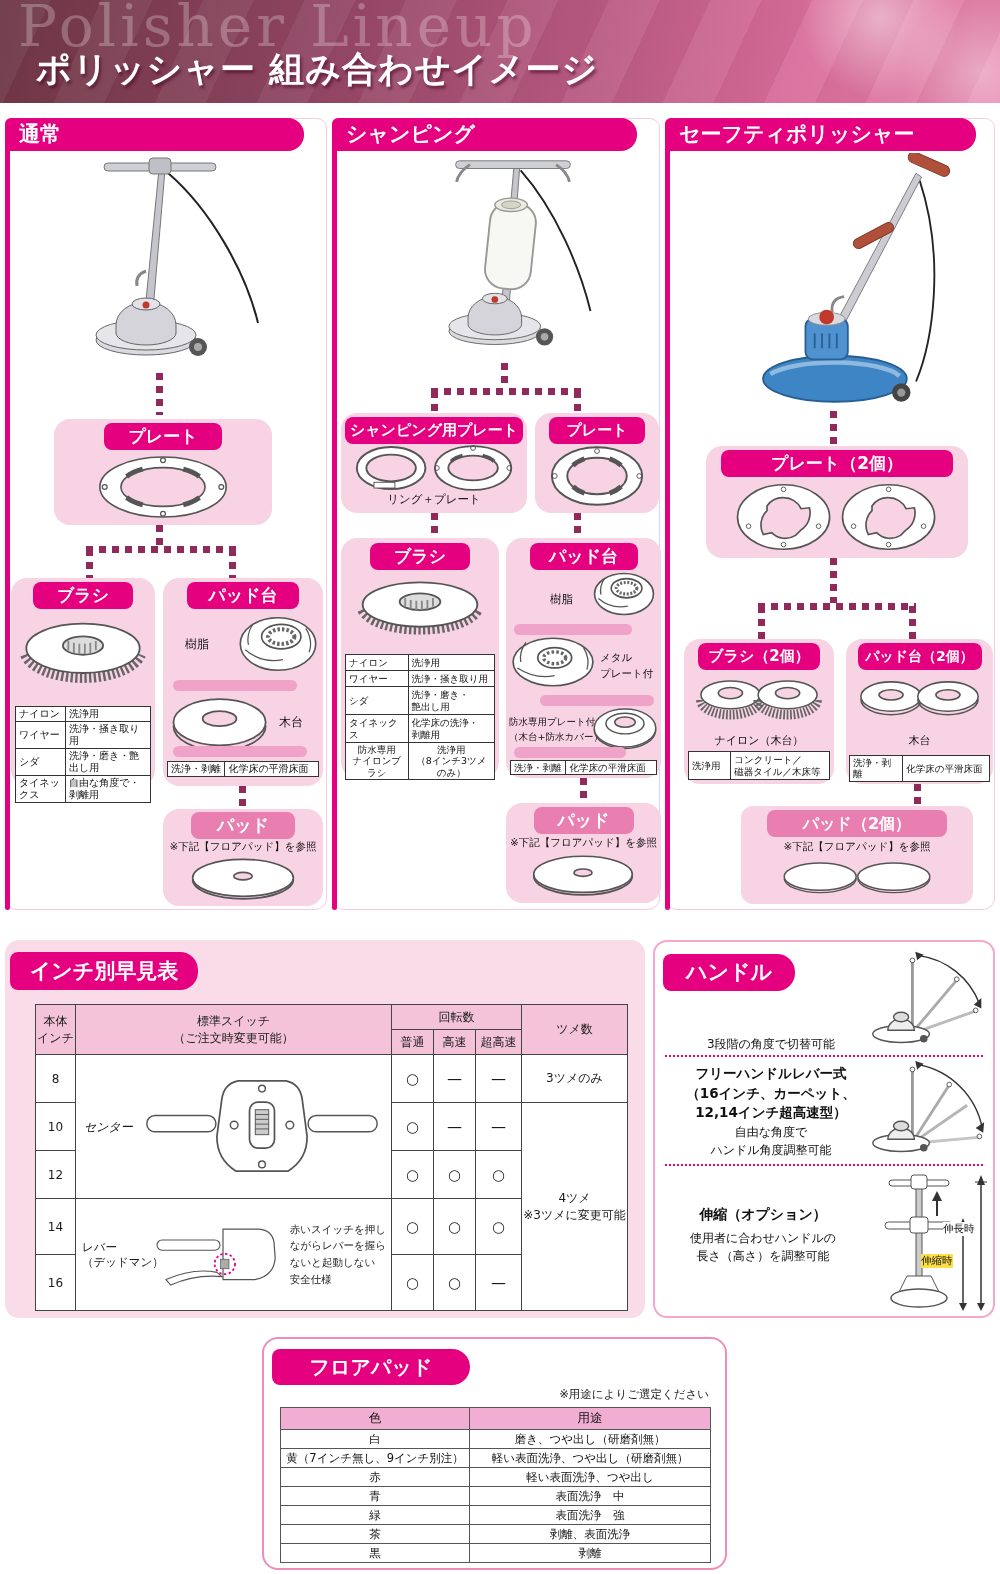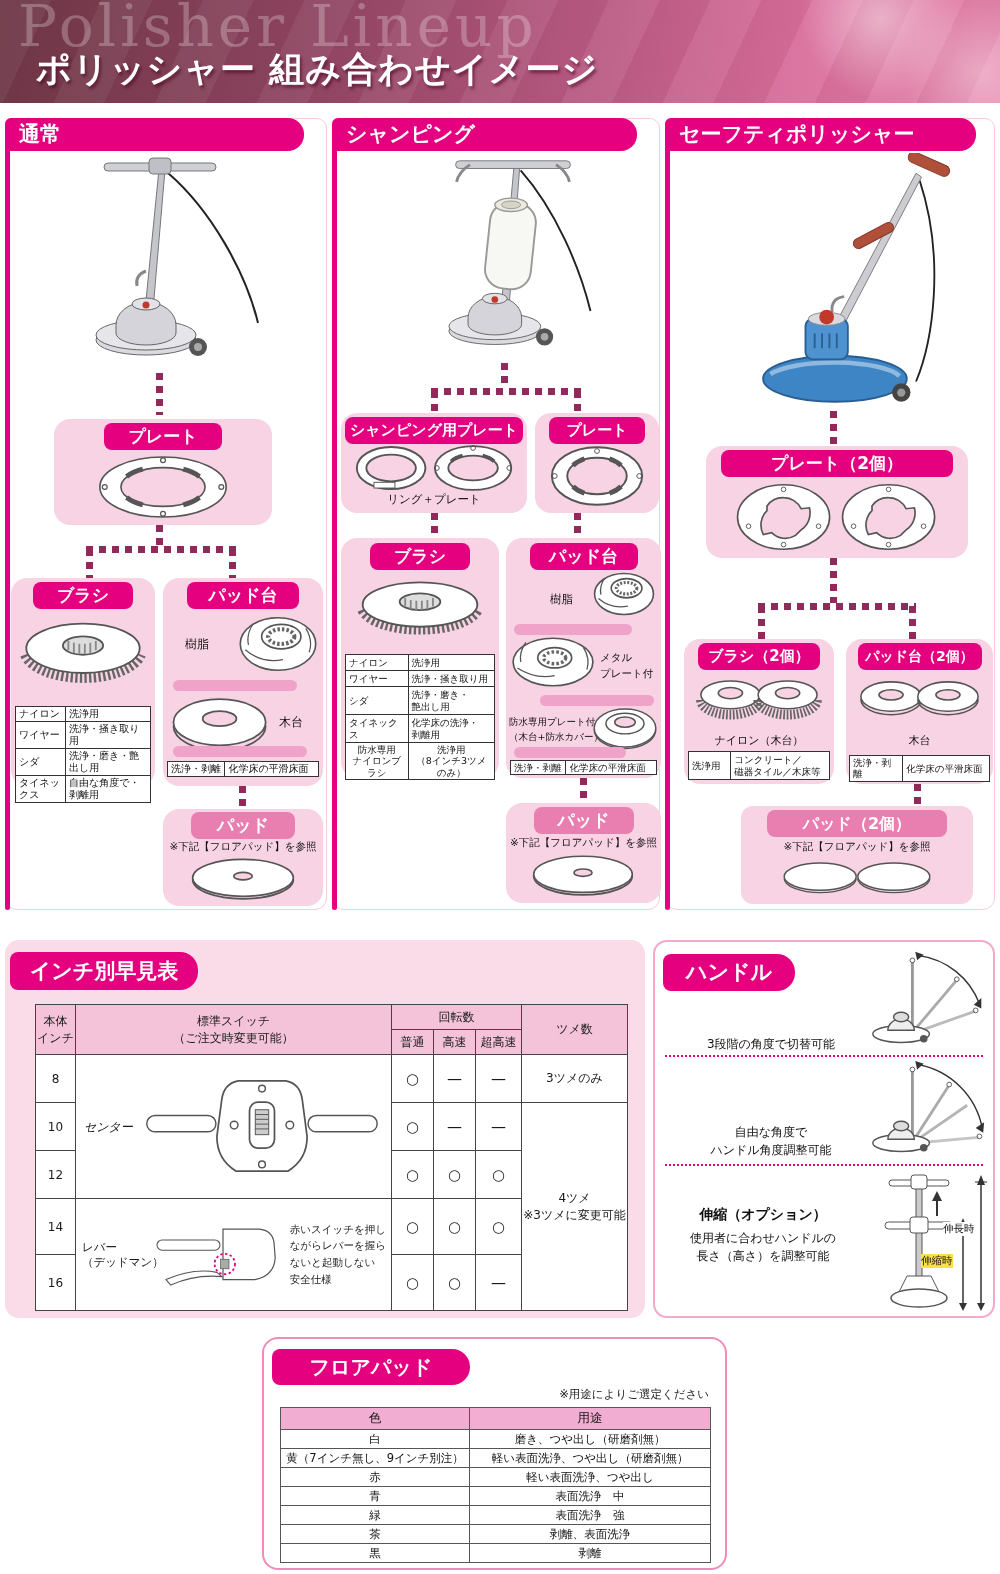--- a/index.html
+++ b/index.html
@@ -597,20 +597,23 @@
         <polygon points="119,52 119,63 111,59" fill="#333"></polygon>
         <ellipse cx="34" cy="90" rx="30" ry="9" fill="#fff" stroke="#555" stroke-width="1.5"></ellipse>
         <path d="M20,86 a14,12 0 0 1 28,0 z" fill="#eee" stroke="#555" stroke-width="1.5"></path>
         <ellipse cx="34" cy="72" rx="8" ry="5" fill="#ddd" stroke="#555" stroke-width="1.5"></ellipse>
         <circle cx="58" cy="95" r="4" fill="#555"></circle>
       </svg>
     </div>
 
     <div class="hsep" style="top:113px;"></div>
 
+    <div class="htitle pre" style="left:10px;top:122px;width:212px;">フリーハンドルレバー式
+（16インチ、カーペット、
+12,14インチ超高速型）</div>
     <div class="hdesc pre" style="left:10px;top:181px;width:212px;">自由な角度で
 ハンドル角度調整可能</div>
     <div class="abs" style="right:6px;top:118px;">
       <svg width="118" height="100" viewBox="0 0 125 106">
         <path d="M46,86 L46,12" stroke="#999" stroke-width="3"></path>
         <path d="M48,84 L84,28" stroke="#aaa" stroke-width="3"></path>
         <path d="M49,86 L104,48" stroke="#b5b5b5" stroke-width="3"></path>
         <path d="M50,88 L116,82" stroke="#c5c5c5" stroke-width="3"></path>
         <circle cx="46" cy="10" r="2.5" fill="none" stroke="#555"></circle>
           <circle cx="85" cy="26" r="2.5" fill="none" stroke="#555"></circle>

